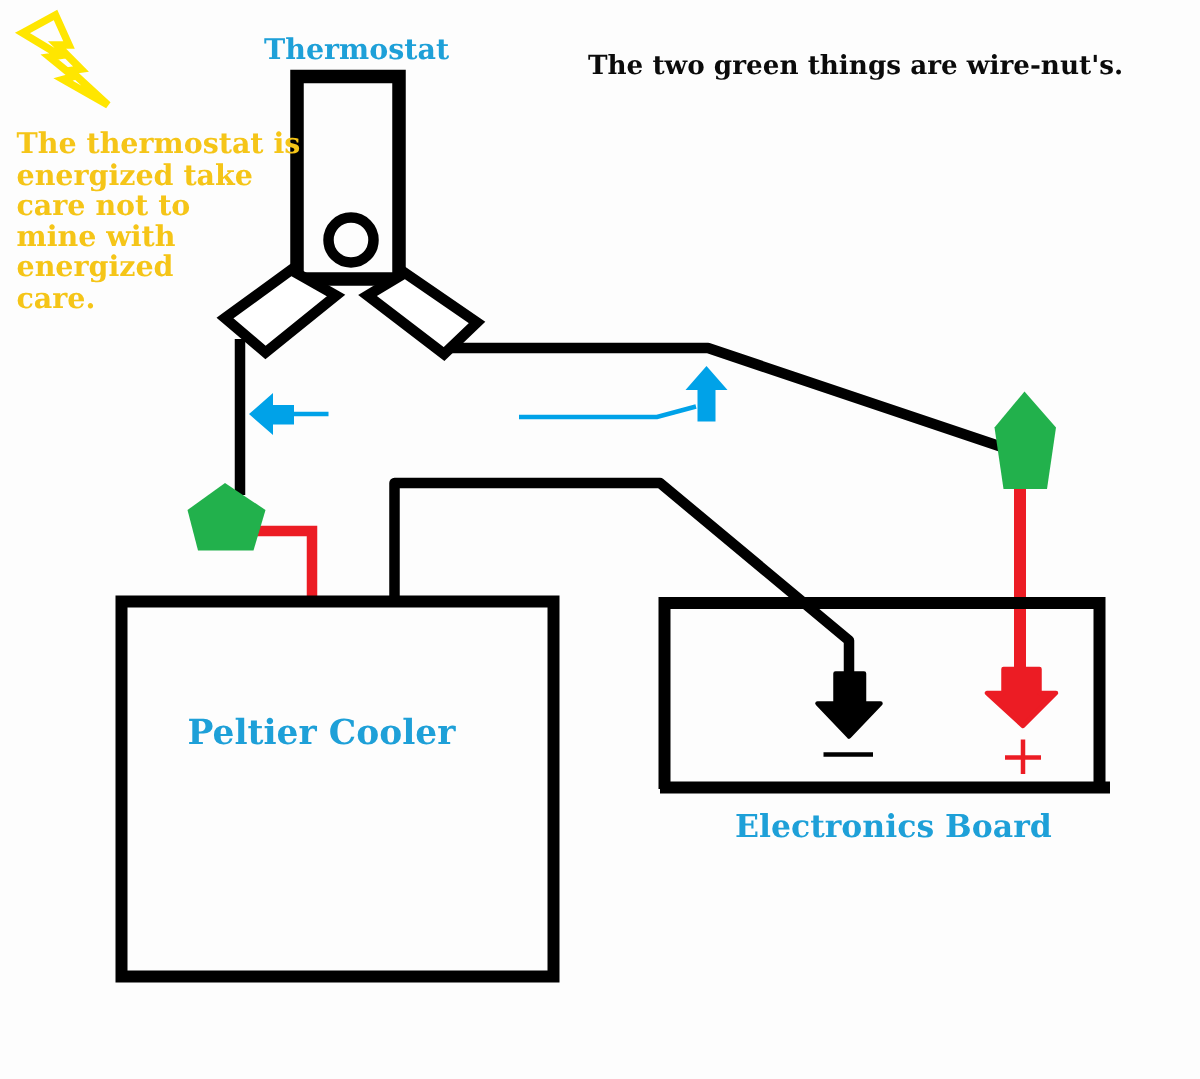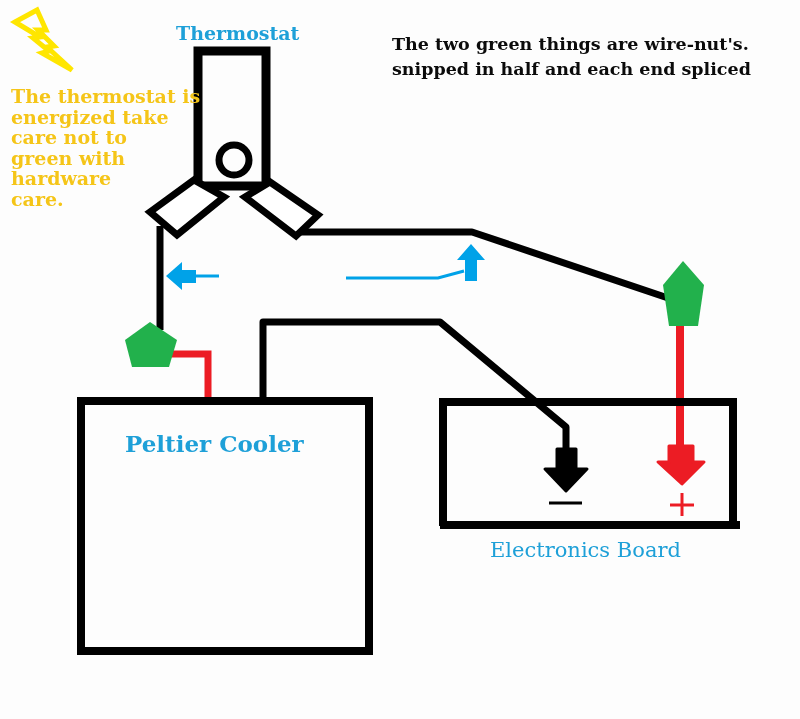--- a/index.html
+++ b/index.html
@@ -3,22 +3,22 @@
 <meta charset="utf-8">
 <style>
   html, body { margin: 0; padding: 0; background: #fefefe; }
   #canvas { position: relative; width: 800px; height: 719px; overflow: hidden; background: #fdfdfd; }
   svg.diagram { position: absolute; left: 0; top: 0; width: 800px; height: 719px; }
   .lbl { position: absolute; font-family: "DejaVu Serif", "Liberation Serif", serif; white-space: nowrap; }
   .title-thermo { left: 176px; top: 22px; font-size: 19px; font-weight: bold; }
   .warning { left: 11px; top: 86px; font-size: 19px; font-weight: bold; line-height: 20.5px; white-space: normal; width: 200px; }
   .note { left: 392px; top: 20px; font-size: 17.5px; font-weight: bold; line-height: 25px; color: #0b0b0b; margin-top: 12px; }
   .lamp { left: 229px; top: 264px; font-size: 20px; }
-  .peltier { left: 125px; top: 430px; font-size: 23px; font-weight: bold; }
-  .board { left: 490px; top: 538px; font-size: 21px; font-weight: normal; }
+  .peltier { left: 125px; top: 475px; font-size: 23px; font-weight: bold; }
+  .board { left: 490px; top: 538px; font-size: 21px; font-weight: bold; }
 </style>
 </head>
 <body>
 
 <div id="canvas">
   <svg class="diagram" viewBox="0 0 800 719">
 
     <path d="M15,22 L37,10 L46,30 L38,30 L54,46 L47,47 L72,70 L42,53 L49,51 L33,38 L40,37 Z" fill="none" stroke="#ffe600" stroke-width="5" stroke-linejoin="miter"></path>
 
     <rect x="198" y="51" width="68" height="135" fill="none" stroke="#000" stroke-width="9"></rect>
@@ -57,24 +57,23 @@
     <line x1="196" y1="276" x2="219" y2="276" stroke="#00a2e8" stroke-width="3"></line>
     <polyline points="346,278 438,278 464,271" fill="none" stroke="#00a2e8" stroke-width="3"></polyline>
     <polygon points="471,244 485,260 477,260 477,281 465,281 465,260 457,260" fill="#00a2e8"></polygon>
   </svg>
 
   <div class="lbl title-thermo" style="color:#1ea0d8">Thermostat</div>
 
   <div class="lbl warning" style="color:#f5c518">
     <div>The thermostat is</div>
     <div>energized take care not to</div>
-    <div>green with hardware</div>
+    <div>mine with energized</div>
     <div>care.</div>
   </div>
 
   <div class="lbl note">
     <div>The two green things are wire-nut's.</div>
-    <div>snipped in half and each end spliced</div>
   </div>
 
   <div class="lbl peltier" style="color:#1ea0d8">Peltier Cooler</div>
   <div class="lbl board" style="color:#1ea0d8">Electronics Board</div>
 </div>
 
 </body></html>

